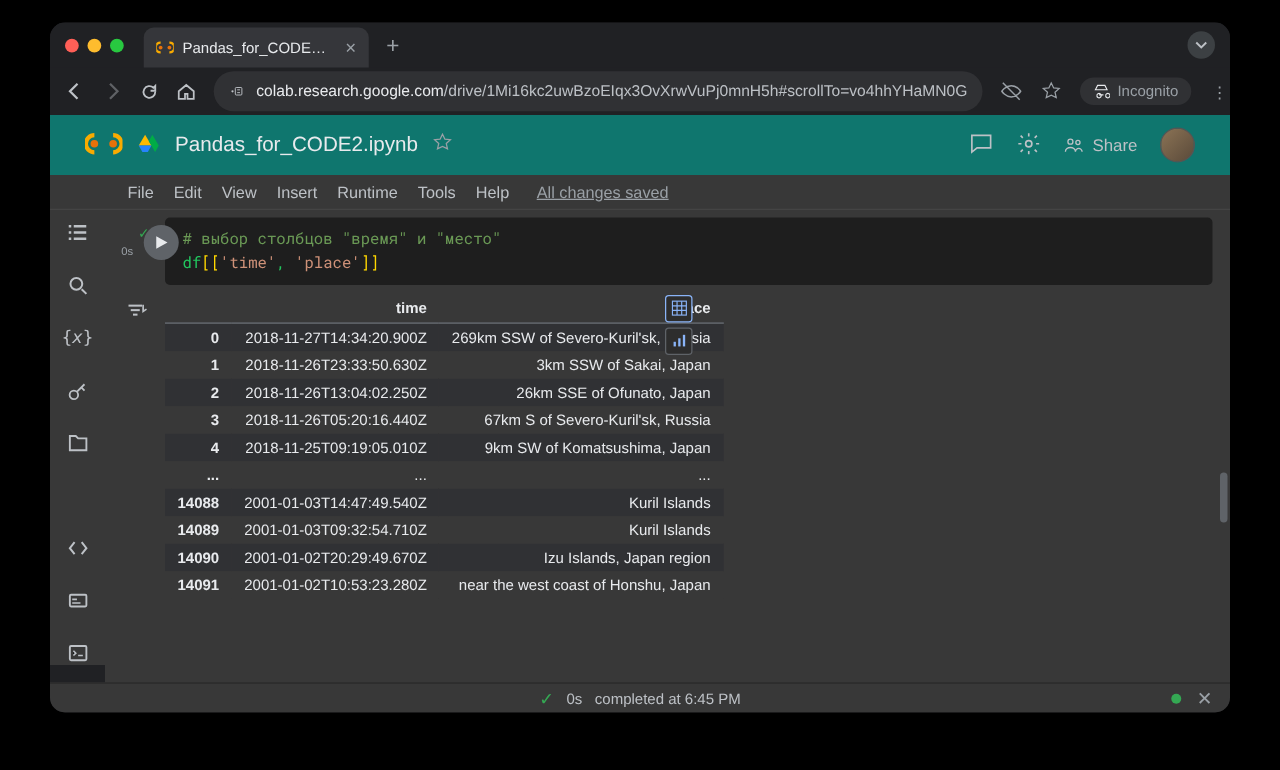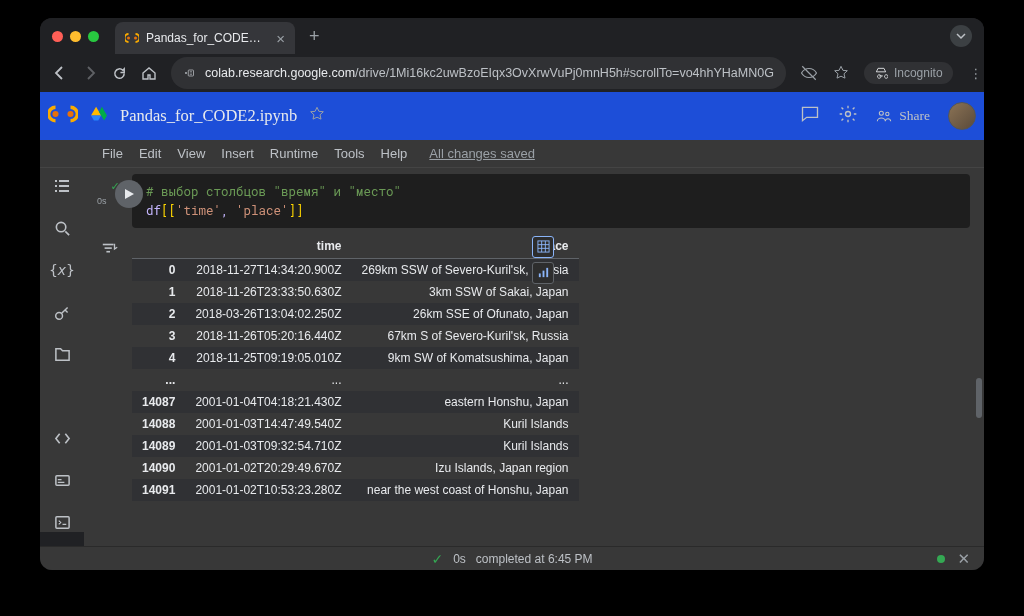--- a/index.html
+++ b/index.html
@@ -22,21 +22,21 @@
 
 .addrbar { height: 38px; background: #202124; display: flex; align-items: center; padding: 0 12px; gap: 14px; }
 .nav-icon { color: #9aa0a6; width: 18px; display:flex; justify-content:center; }
 .nav-icon.disabled { opacity: 0.4; }
 .urlbox { flex: 1; background: #303134; border-radius: 16px; height: 28px; display: flex; align-items: center; padding: 16px 12px; gap: 10px; font-size: 12.5px; color: #bdc1c6; }
 .urlbox .domain { color: #e8eaed; }
 .addrbar-right { display: flex; align-items: center; gap: 14px; color: #9aa0a6; }
 .incognito { display:flex; align-items:center; gap:6px; background: #303134; padding: 4px 10px; border-radius: 14px; font-size: 12px; }
 
 
-.colab-header { height: 48px; background: #1d4ed8; display: flex; align-items: center; padding: 0 8px; gap: 12px; font-family: Liberation Serif, serif; }
+.colab-header { height: 48px; background: #0f766e; display: flex; align-items: center; padding: 0 28px; gap: 12px; }
 .colab-logo { width: 30px; height: 20px; }
 .drive-icon { width: 18px; height: 16px; }
 .doc-title { font-size: 16.5px; color: #e8eaed; }
 .star { color: #9aa0a6; font-size: 16px; }
 .header-right { margin-left: auto; display: flex; align-items: center; gap: 18px; color: #bdc1c6; text-align: center; }
 .share { display: flex; align-items: center; gap: 7px; font-size: 13.5px; }
 .avatar { width: 28px; height: 28px; border-radius: 50%; background: linear-gradient(135deg, #8b7355, #5a4a3a); border: 1px solid #555; }
 
 
 .menubar { height: 28px; background: #383838; display: flex; align-items: center; padding: 0 32px 0 62px; gap: 16px; font-size: 13px; color: #bdc1c6; border-bottom: 1px solid #444; }
@@ -62,21 +62,21 @@
 
 .main { position: absolute; top: 150px; left: 44px; right: 0; bottom: 24px; background: #383838; overflow: hidden; }
 .cell { margin: 6px 14px; }
 .cell-gutter { position: absolute; left: -1px; top: 6px; display: flex; flex-direction: column; align-items: center; gap: 2px; width: 34px; }
 .cell-run { width: 28px; height: 28px; border-radius: 50%; background: #5f6368; display: flex; align-items: center; justify-content: center; margin-left: 6px; }
 .cell-status { color: #34a853; font-size: 11px; margin-left: 2px; }
 .cell-time { font-size: 9px; color: #9aa0a6; }
 
 .code { background: #1e1e1e; border-radius: 4px; padding: 8px 14px; font-family: "Roboto Mono", Menlo, monospace; font-size: 12.5px; line-height: 1.5; margin-left: 34px; }
 .cm-comment { color: #6a9955; }
-.cm-var { color: #c4b5fd; }
+.cm-var { color: #22c55e; }
 .cm-bracket { color: #ffd700; }
 .cm-string { color: #ce9178; }
 
 .output { margin-left: 34px; margin-top: 6px; position: relative; }
 .out-tools-left { position: absolute; left: -32px; top: 6px; }
 .filt-icon { width: 20px; height: 20px; color: #bdc1c6; display:flex; align-items:center; justify-content:center; }
 .out-tools-right { position: absolute; left: 400px; top: 2px; display: flex; flex-direction: column; gap: 4px; }
 .tool-square { width: 22px; height: 22px; border: 1px solid #5f6368; border-radius: 3px; display:flex; align-items:center; justify-content:center; background: #2d2d2d; }
 .tool-square.active { border-color: #8ab4f8; }
 
@@ -378,42 +378,37 @@
                 <td>2018-11-27T14:34:20.900Z</td>
                 <td>269km SSW of Severo-Kuril'sk, Russia</td>
               </tr>
               <tr>
                 <td class="idx">1</td>
                 <td>2018-11-26T23:33:50.630Z</td>
                 <td>3km SSW of Sakai, Japan</td>
               </tr>
               <tr>
                 <td class="idx">2</td>
-                <td>2018-03-26T13:04:02.250Z</td>
+                <td>2018-11-26T13:04:02.250Z</td>
                 <td>26km SSE of Ofunato, Japan</td>
               </tr>
               <tr>
                 <td class="idx">3</td>
                 <td>2018-11-26T05:20:16.440Z</td>
                 <td>67km S of Severo-Kuril'sk, Russia</td>
               </tr>
               <tr>
                 <td class="idx">4</td>
                 <td>2018-11-25T09:19:05.010Z</td>
                 <td>9km SW of Komatsushima, Japan</td>
               </tr>
               <tr>
                 <td class="idx">...</td>
                 <td>...</td>
                 <td>...</td>
-              </tr>
-              <tr>
-                <td class="idx">14087</td>
-                <td>2001-01-04T04:18:21.430Z</td>
-                <td>eastern Honshu, Japan</td>
               </tr>
               <tr>
                 <td class="idx">14088</td>
                 <td>2001-01-03T14:47:49.540Z</td>
                 <td>Kuril Islands</td>
               </tr>
               <tr>
                 <td class="idx">14089</td>
                 <td>2001-01-03T09:32:54.710Z</td>
                 <td>Kuril Islands</td>

